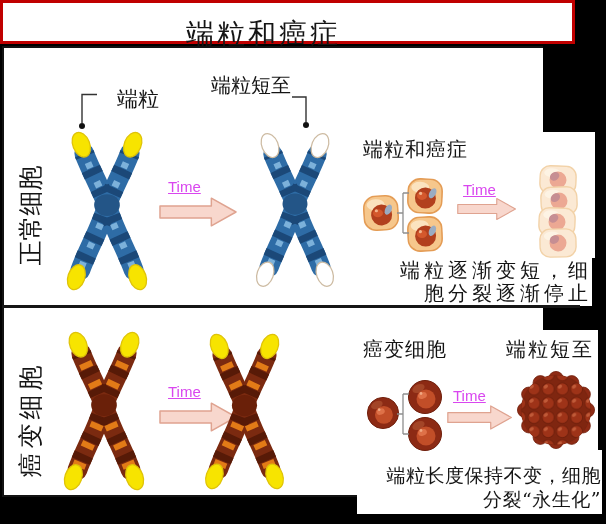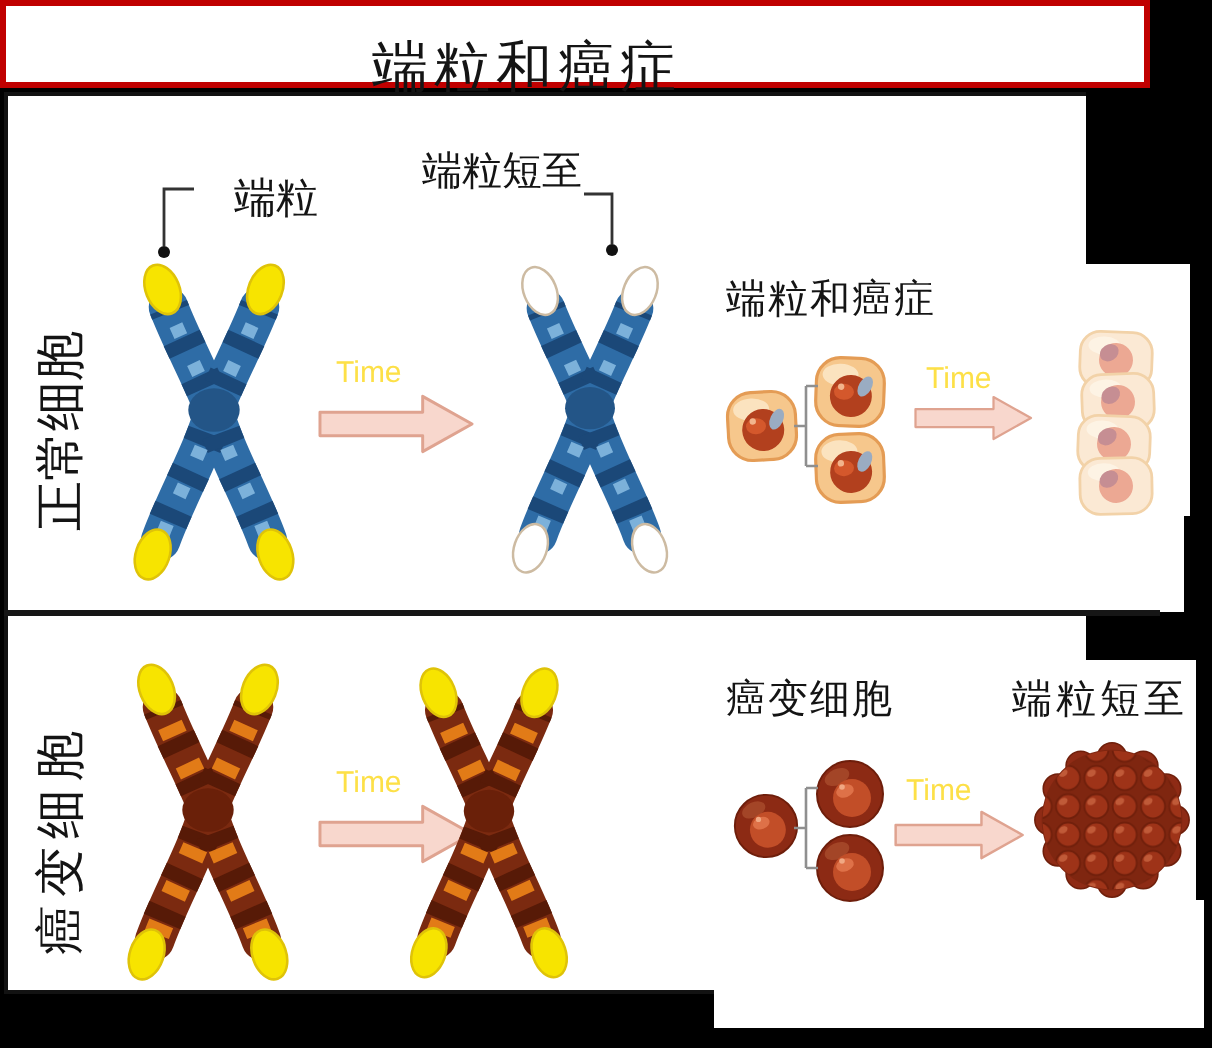--- a/index.html
+++ b/index.html
@@ -10,21 +10,21 @@
   .title-box{left:0;top:0;width:575px;height:44px;background:#fff;border:3px solid #C00000;
              box-sizing:border-box;display:flex;align-items:center;justify-content:center;
              padding-right:48px;}
   .title-box span{font-size:28px;letter-spacing:3px;margin-top:23px;}
   .main-panel{left:2px;top:46px;width:541px;height:451px;background:#fff;
               border:2px solid #121212;border-right:none;box-sizing:border-box;}
   .divider{left:2px;top:305px;width:578px;height:3px;background:#161616;}
   .vlabel{transform:rotate(-90deg);text-align:center;font-size:25px;white-space:nowrap;z-index:3;}
   .lbl{font-size:20px;white-space:nowrap;z-index:3;}
   .cap{font-size:20px;line-height:23px;text-align:right;z-index:3;}
-  .time{font-family:"Liberation Sans","DejaVu Sans",sans-serif;font-size:15px;color:#fde047;z-index:3;}
+  .time{font-family:"Liberation Sans","DejaVu Sans",sans-serif;font-size:15px;color:#d946ef;z-index:3;text-decoration:underline;}
   svg.abs{z-index:2;overflow:visible;}
   .ch-blue,.ch-worn{--body:#2E6CA6;--band:#1B4878;--sheen:#85B9E0;--sheenw:7;--center:#235587;
                     --tip:#F7E400;--tipstroke:#DFC308;}
   .ch-worn{--tip:#FFFFFF;--tipstroke:#CDBBA2;}
   .ch-red{--body:#7B2A10;--band:#571A07;--sheen:#EE8418;--sheenw:13;--center:#6A2009;
           --tip:#F7E400;--tipstroke:#DFC308;}
 </style>
 </head>
 <body>
 
@@ -161,20 +161,22 @@
       <use href="#dcell"></use>
     </svg>
   <svg class="abs" style="left:538px;top:207px;transform:rotate(2deg)" width="38" height="30">
       <use href="#dcell"></use>
     </svg>
   <svg class="abs" style="left:539px;top:228px;transform:rotate(-1deg)" width="38" height="30">
       <use href="#dcell"></use>
     </svg>
 
   <div class="abs cap" style="left:382px;top:259px;width:210px;letter-spacing:4px">
+    <div>端粒逐渐变短，细</div>
+    <div>胞分裂逐渐停止</div>
   </div>
 
   <div class="abs vlabel" style="left:-30px;top:403px;width:120px;letter-spacing:4px">癌变细胞</div>
 
   <svg class="abs ch-red" style="left:52px;top:318px" width="104" height="178">
       <use href="#chromo"></use>
     </svg>
 
   <div class="abs time" style="left:168px;top:383px">Time</div>
   <svg class="abs" style="left:159px;top:401px" width="79" height="32">
@@ -224,14 +226,18 @@
         <circle cx="16.3" cy="27" r="7.5"></circle>
       <circle cx="28" cy="15.3" r="7.5"></circle>
         <circle cx="44" cy="11" r="7.5"></circle>
       <circle cx="60" cy="15.3" r="7.5"></circle>
         <circle cx="71.7" cy="27" r="7.5"></circle>
     </g>
     <circle cx="44" cy="43" r="36" fill="#7F2610"></circle>
     <circle cx="44" cy="43" r="35.5" fill="url(#tpat)"></circle>
   </svg>
 
+  <div class="abs cap" style="left:361px;top:463px;width:240px;font-size:19px;line-height:24px;letter-spacing:0.5px">
+    <div>端粒长度保持不变，细胞</div>
+    <div>分裂“永生化”</div>
+  </div>
 
 </div>
 
 </body></html>

